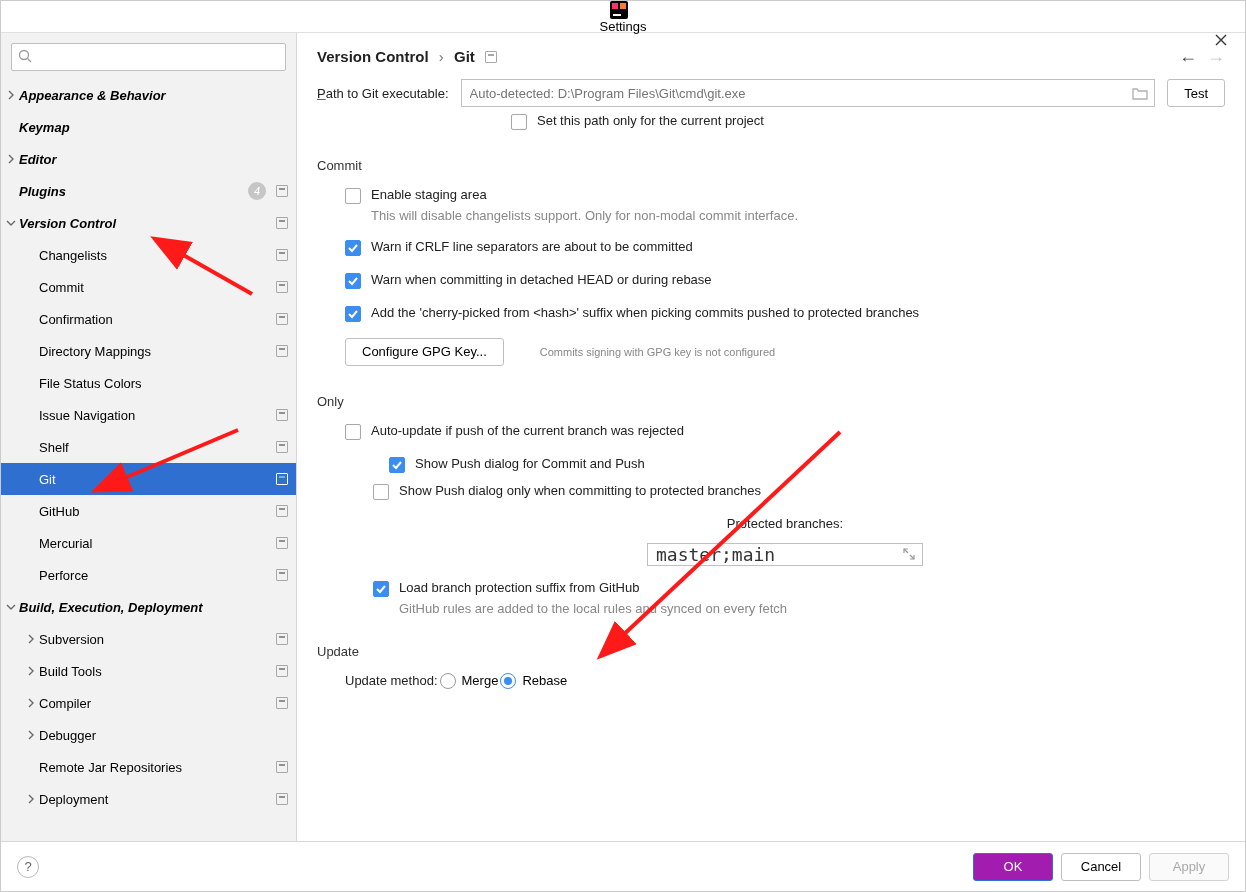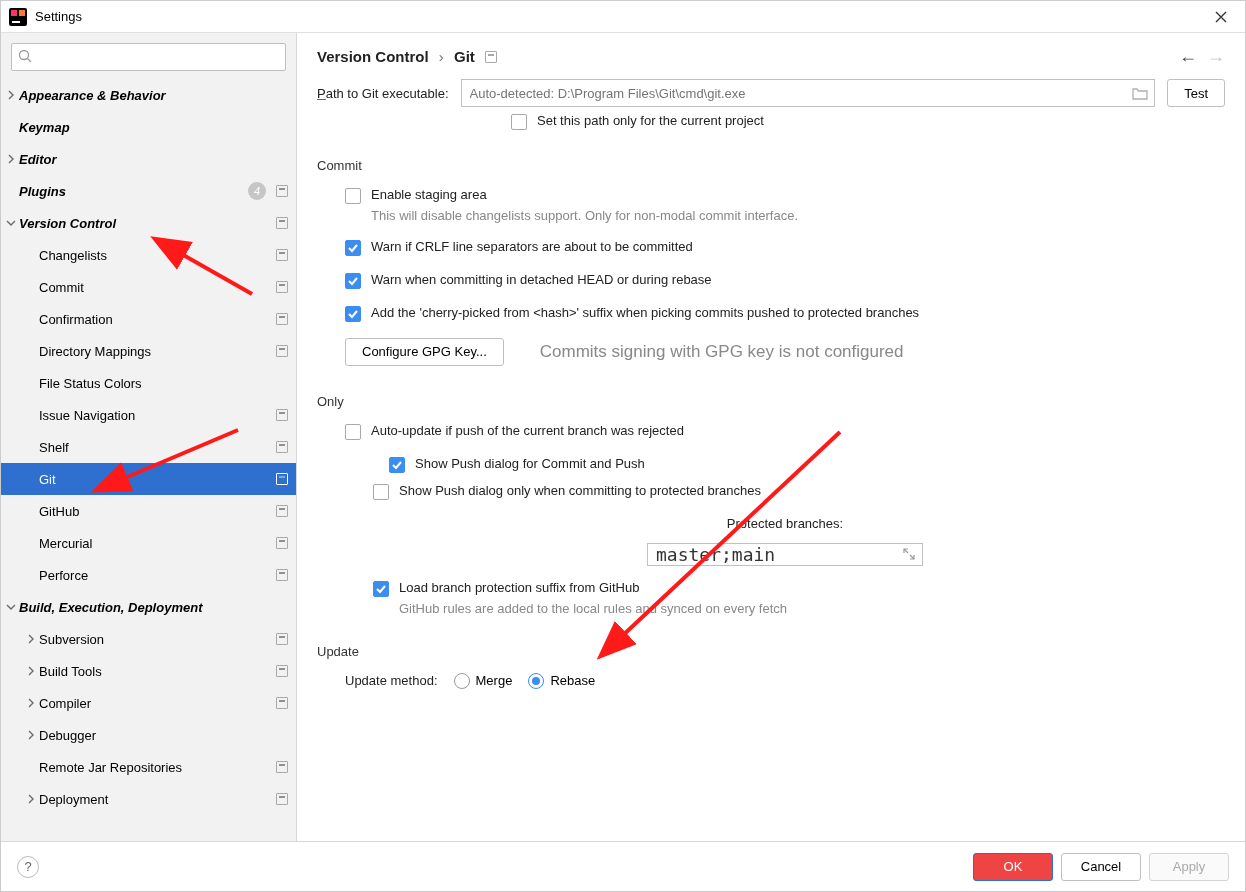--- a/index.html
+++ b/index.html
@@ -1,19 +1,19 @@
 <!DOCTYPE html>
 <html><head>
 <meta charset="utf-8">
 <style>
   * { box-sizing: border-box; margin: 0; padding: 0; }
   html, body { width: 1246px; height: 892px; font-family: "Segoe UI", Arial, sans-serif; font-size: 13px; color: #000; background: #fff; overflow: hidden; }
   .window { width: 1246px; height: 892px; display: flex; flex-direction: column; border: 1px solid #ccc; }
   
-  .titlebar { height: 32px; display: flex; align-items: center; padding: 0 8px; background: #fff; border-bottom: 1px solid #e0e0e0; }
+  .titlebar { height: 32px; display: flex; align-items: center; padding: 0 8px; background: #fff; border-bottom: 1px solid #e0e0e0; flex-direction: column; }
   .titlebar .app-icon { width: 18px; height: 18px; margin-right: 8px; }
   .titlebar .title { font-size: 13px; }
   .titlebar .close { margin-left: auto; width: 32px; height: 32px; display: flex; align-items: center; justify-content: center; cursor: pointer; font-size: 16px; }
   
   .body { flex: 1; display: flex; min-height: 0; }
   
   .sidebar { width: 296px; background: #f2f2f2; border-right: 1px solid #d8d8d8; display: flex; flex-direction: column; }
   .search-wrap { padding: 10px 10px 8px 10px; }
   .search { position: relative; }
   .search input { width: 100%; height: 28px; padding: 2px 6px 2px 28px; border: 1px solid #bfbfbf; background: #fff; border-radius: 2px; font-size: 13px; outline: none; }
@@ -52,37 +52,37 @@
   .section-title { font-size: 13px; color: #333; margin: 28px 0 14px 0; }
   .check-row { display: flex; align-items: flex-start; gap: 10px; margin-bottom: 16px; }
   .check-row.indent { margin-left: 28px; }
   .check-row.ind2 { margin-left: 56px; }
   .cbox { width: 16px; height: 16px; border: 1px solid #a8a8a8; border-radius: 2px; background: #fff; flex-shrink: 0; margin-top: 1px; display: inline-flex; align-items: center; justify-content: center; cursor: pointer; }
   .cbox.checked { background: #3b8ef0; border-color: #3b8ef0; }
   .cbox.checked svg { display: block; }
   .cbox svg { display: none; }
   .check-label { font-size: 13px; color: #222; line-height: 1.3; }
   .hint { font-size: 13px; color: #888; margin-top: 4px; }
-  .hint-inline { font-size: 17px; color: #888; margin-left: 18px; }
+  .hint-inline { font-size: 11px; color: #888; margin-left: 18px; }
   .inline-row { display: flex; align-items: center; gap: 18px; margin: 6px 0 0 28px; }
   .prot-row { display: flex; align-items: center; gap: 12px; margin: 8px 0 0 28px; flex-direction: column; }
   .prot-input { flex: 1; display: flex; align-items: center; border: 1px solid #c0c0c0; background: #fff; height: 28px; }
   .prot-input input { flex: 1; border: none; padding: 0 8px; height: 100%; font-family: Consolas, monospace; font-size: 18px; color: #333; background: transparent; outline: none; }
   .expand { width: 26px; display: flex; align-items: center; justify-content: center; color: #999; cursor: pointer; }
   .radio { width: 16px; height: 16px; border: 1px solid #999; border-radius: 50%; display: inline-flex; align-items: center; justify-content: center; cursor: pointer; flex-shrink: 0; }
   .radio.checked { border-color: #3b8ef0; }
   .radio .dot { width: 8px; height: 8px; border-radius: 50%; background: #3b8ef0; display: none; }
   .radio.checked .dot { display: block; }
-  .radio-row { display: flex; align-items: center; gap: 16px; margin: 10px 0 0 28px; }
+  .radio-row { display: flex; align-items: center; gap: 2px; margin: 10px 0 0 28px; }
   .radio-opt { display: inline-flex; align-items: center; gap: 6px; }
   
   .footer { height: 50px; border-top: 1px solid #d8d8d8; display: flex; align-items: center; padding: 0 16px; background: #fff; }
   .help { width: 22px; height: 22px; border: 1px solid #bbb; border-radius: 50%; display: flex; align-items: center; justify-content: center; color: #666; font-size: 13px; cursor: pointer; }
   .footer .spacer { flex: 1; }
-  .btn-primary { background: #ef4444; color: #fff; border-color: #2f6fd0; padding: 0 28px; }
+  .btn-primary { background: #a21caf; color: #fff; border-color: #2f6fd0; padding: 0 28px; }
   .btn-disabled { color: #aaa; border-color: #d4d4d4; background: #fafafa; cursor: default; }
   .footer .btn { margin-left: 8px; min-width: 80px; }
   
   .anno { position: absolute; pointer-events: none; z-index: 50; }
 </style>
 </head>
 <body>
 
 <div class="window">
 

